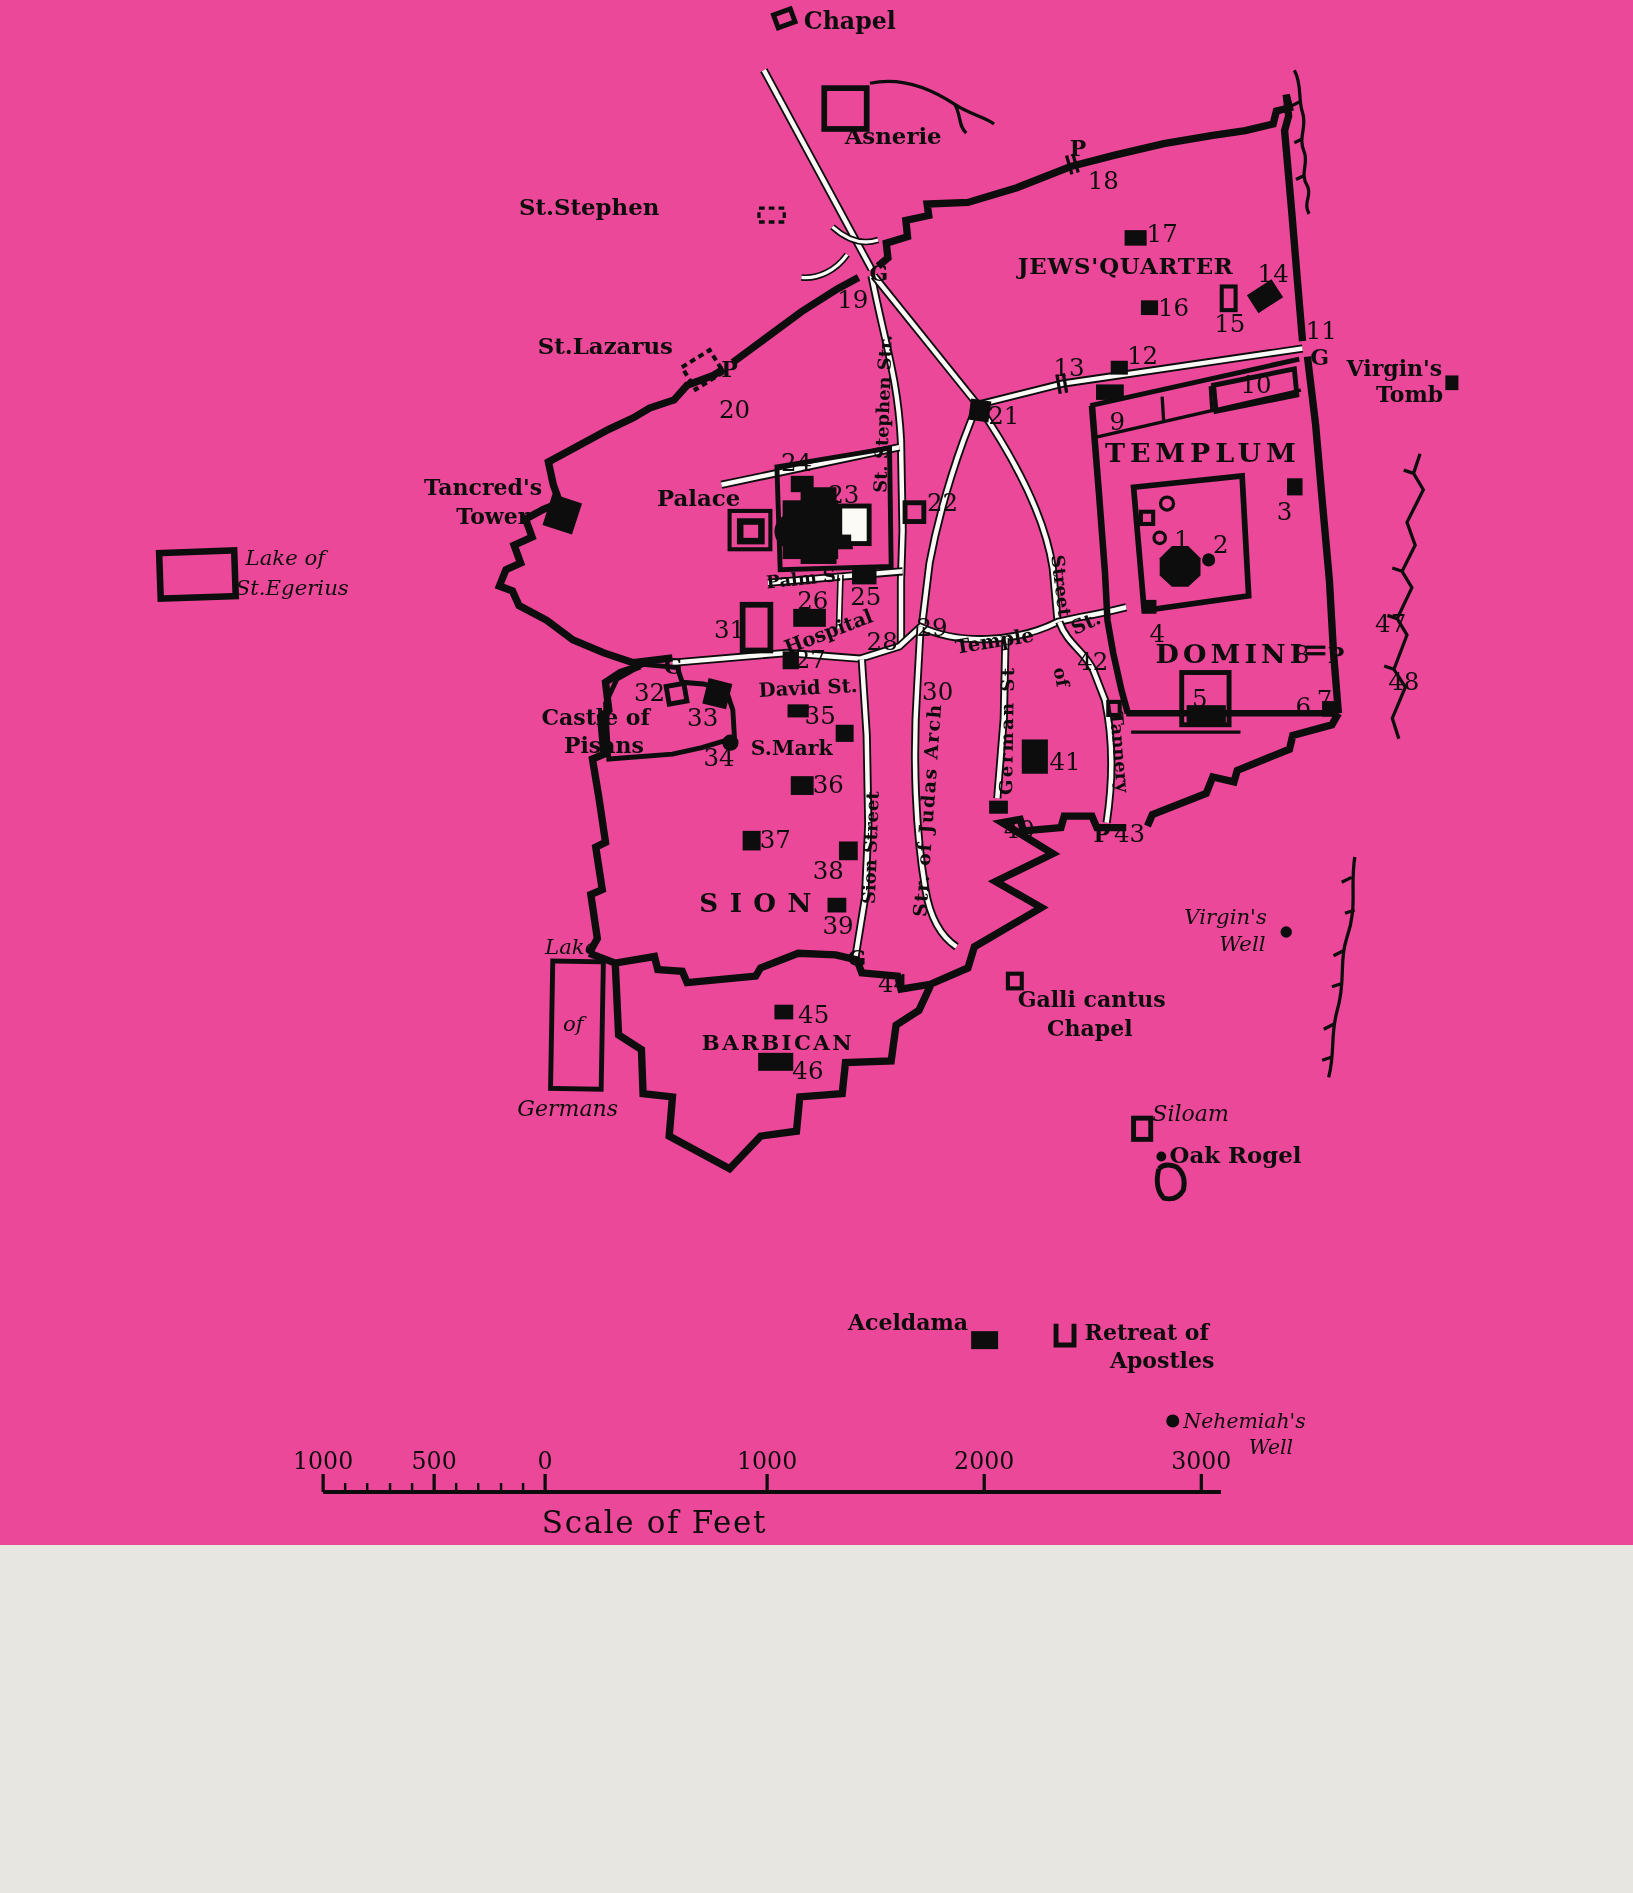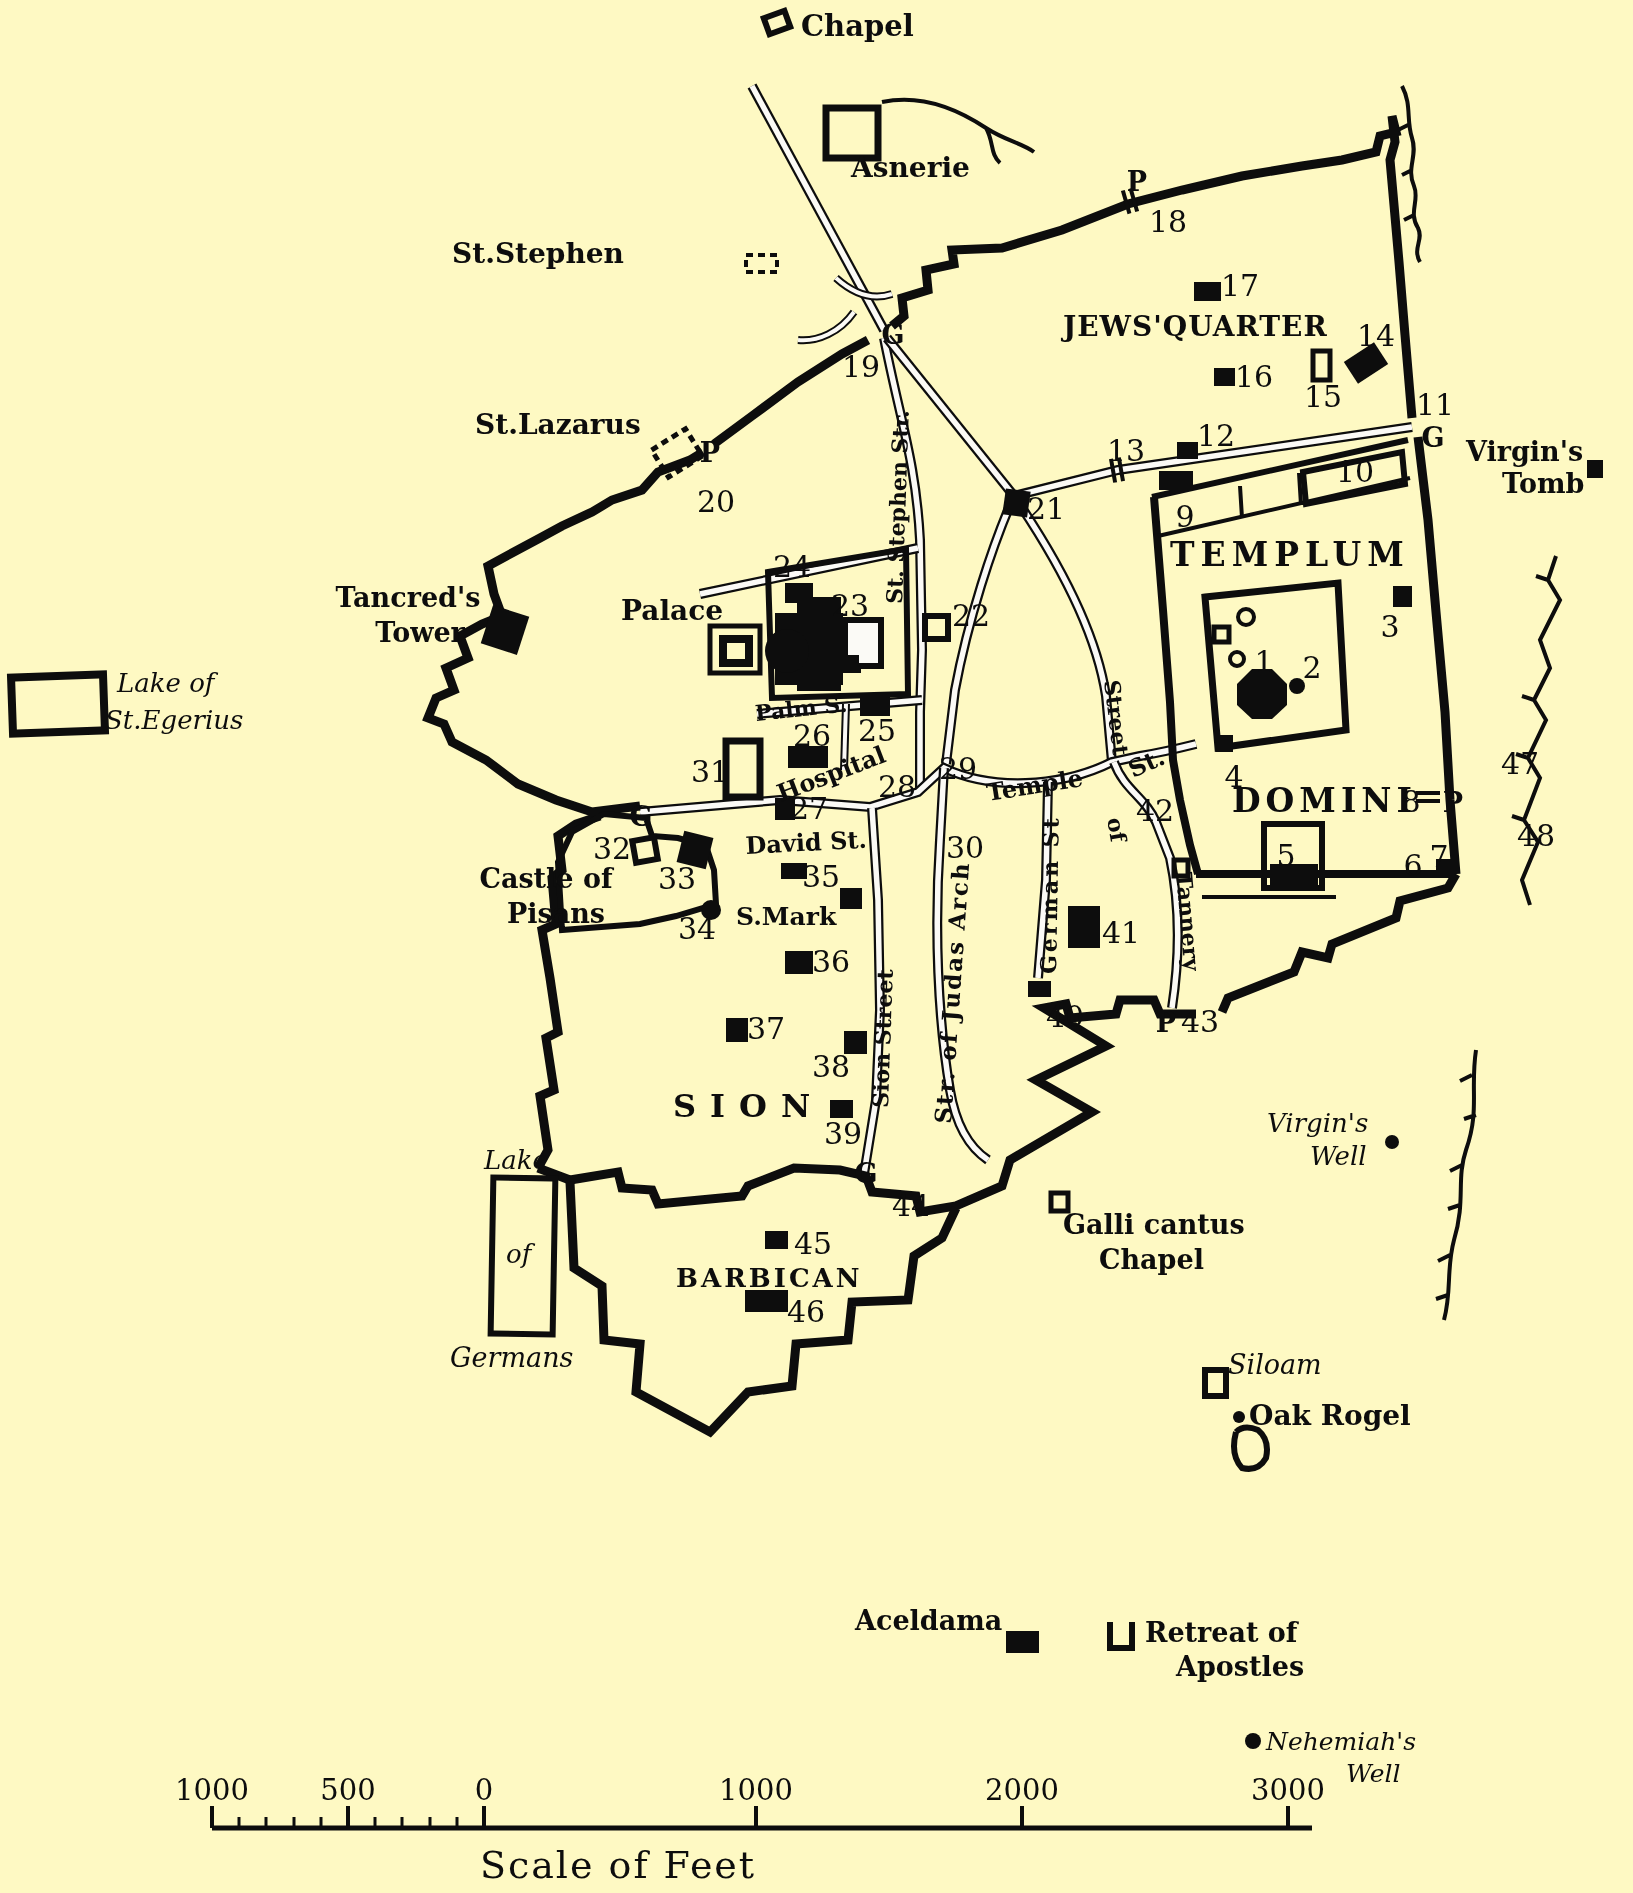--- a/index.html
+++ b/index.html
@@ -1,16 +1,16 @@
 <!DOCTYPE html>
 <html><head>
 <meta charset="utf-8">
 <style>
   html,body{margin:0;padding:0;background:#e8e6e0;}
-  .stage{width:1633px;height:1893px;background:#fef9c3;position:relative;margin:0 auto;}
+  .stage{width:1633px;height:1545px;background:#ec4899;position:relative;margin:0 auto;}
   svg{display:block;width:100%;height:100%;}
   svg text{font-family:"DejaVu Serif","Liberation Serif",serif;fill:#0d0d0d;}
   .wall{stroke:#0d0d0d;stroke-width:9;fill:none;stroke-linejoin:miter;}
   .wall8{stroke:#0d0d0d;stroke-width:8;fill:none;}
   .thin{stroke:#0d0d0d;stroke-width:4;fill:none;}
   .med{stroke:#0d0d0d;stroke-width:6;fill:none;}
   .so{stroke:#0d0d0d;stroke-width:10;fill:none;}
   .si{stroke:#fbfaf6;stroke-width:5.5;fill:none;}
   .so2{stroke:#0d0d0d;stroke-width:8;fill:none;}
   .si2{stroke:#fbfaf6;stroke-width:4;fill:none;}

